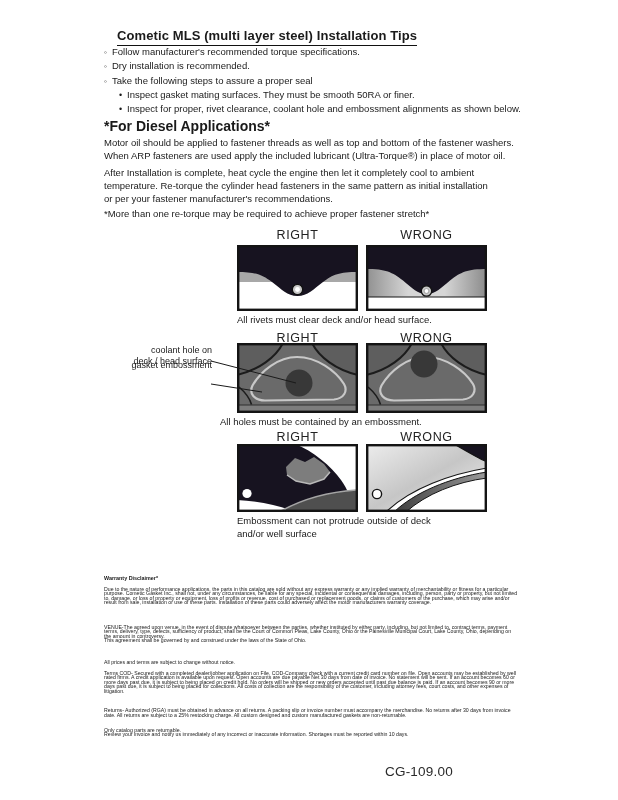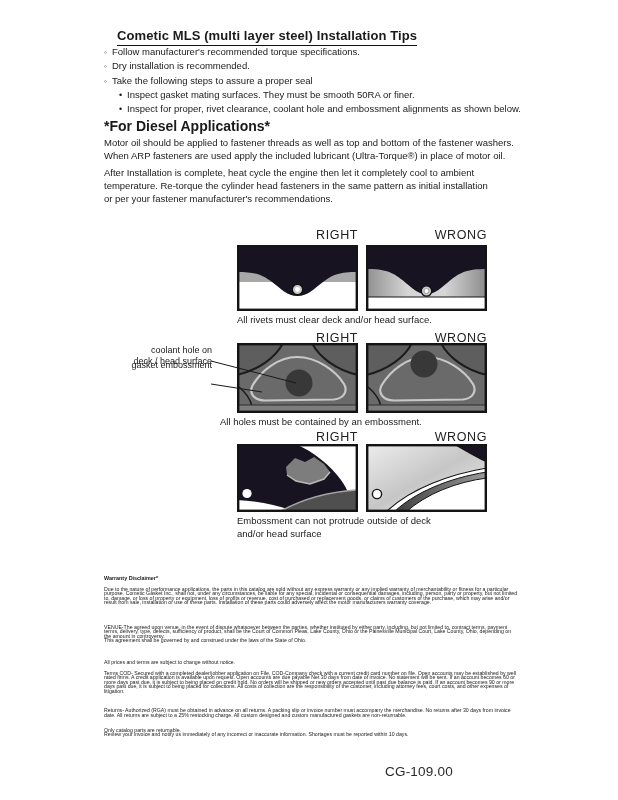--- a/index.html
+++ b/index.html
@@ -9,21 +9,21 @@
   .pre{white-space:pre-line;}
   .title{font-size:13px;font-weight:bold;letter-spacing:.1px;border-bottom:1.6px solid #111;
          padding-bottom:2px;display:inline-block;}
   .body-txt{font-size:9.5px;line-height:13.3px;}
   .bullets{font-size:9.5px;line-height:13.3px;}
   .bullet-row{display:flex;align-items:baseline;}
   .bullet-row .glyph{width:8px;flex:0 0 8px;font-size:8px;}
   .bullet-row.sub{padding-left:15px;}
   .bullet-row.sub .glyph{font-size:9px;}
   .h2{font-size:14px;font-weight:bold;}
-  .rw-label{width:121px;text-align:right;font-size:12.5px;letter-spacing:.6px;color:#222;}
+  .rw-label{width:121px;text-align:center;font-size:12.5px;letter-spacing:.6px;color:#222;}
   .caption{font-size:9.5px;line-height:12.8px;}
   .side-label{font-size:9px;line-height:11px;text-align:right;color:#1a1a1a;}
   .fine{font-size:5.2px;line-height:4.6px;width:414px;letter-spacing:0;}
   .fine.head{font-weight:bold;font-size:5.4px;}
   .footer-num{font-size:13.5px;letter-spacing:.2px;color:#2a2a2a;}
   svg{display:block;}
 </style>
 </head>
 <body>
 
@@ -55,20 +55,21 @@
       <span>Inspect for proper, rivet clearance, coolant hole and embossment alignments as shown below.</span>
     </div>
   </div>
 
   <div class="abs h2" style="left:104px;top:118px;">*For Diesel Applications*</div>
   <div class="abs body-txt pre" style="left:104px;top:165.5px;width:460px;">After Installation is complete, heat cycle the engine then let it completely cool to ambient
 temperature. Re-torque the cylinder head fasteners in the same pattern as initial installation
 or per your fastener manufacturer's recommendations.</div>
   <div class="abs body-txt pre" style="left:104px;top:135.5px;width:460px;">Motor oil should be applied to fastener threads as well as top and bottom of the fastener washers.
 When ARP fasteners are used apply the included lubricant (Ultra-Torque®) in place of motor oil.</div>
+  <div class="abs body-txt" style="left:104px;top:206.5px;width:460px;">*More than one re-torque may be required to achieve proper fastener stretch*</div>
 
   <div class="abs rw-label" style="left:237px;top:228px;">RIGHT</div>
   <div class="abs rw-label" style="left:366px;top:228px;">WRONG</div>
 
   <svg class="abs" style="left:237px;top:244.5px;" width="121" height="66" viewBox="0 0 121 66">
     <rect width="121" height="66" fill="#fff"></rect>
     <rect x="0" y="27" width="121" height="10" fill="#a8a8a8"></rect>
     <rect x="0" y="37" width="121" height="29" fill="#fff"></rect>
     <path d="M0,0 H121 V27 C102,27 96,29.5 86,37 C76,44.5 71,51 60.5,51 C50,51 45,44.5 35,37 C25,29.5 19,27 0,27 Z" fill="#171320"></path>
     <circle cx="60.5" cy="44.5" r="5.2" fill="#c8c8c8" stroke="#111" stroke-width="1.3"></circle>
@@ -163,21 +164,21 @@
     </defs>
     <rect width="121" height="68" fill="#fff"></rect>
     <path d="M86,0 H121 V20 C108,12 97,5 86,0 Z" fill="#171320"></path>
     <path d="M0,0 H88 C100,7 112,14 121,18 L121,24 C85,30 45,44 20,68 L0,68 Z" fill="url(#g3band)" stroke="#141414" stroke-width="1.2"></path>
     <path d="M121,28 C82,34 48,49 28,68 L40,68 C60,50 90,38 121,34 Z" fill="url(#g3stripe)" stroke="#141414" stroke-width="1"></path>
     <circle cx="11" cy="50" r="4.6" fill="#fff" stroke="#141414" stroke-width="1.4"></circle>
     <rect x="1.2" y="1.2" width="118.6" height="65.6" fill="none" stroke="#141414" stroke-width="2.4"></rect>
   </svg>
 
   <div class="abs caption pre" style="left:237px;top:515px;width:260px;">Embossment can not protrude outside of deck
-and/or head surface</div>
+and/or well surface</div>
 
   <div class="abs fine head" style="left:104px;top:575.5px;">Warranty Disclaimer*</div>
   <div class="abs fine" style="left:104px;top:586.5px;">Due to the nature of performance applications, the parts in this catalog are sold without any express warranty or any implied warranty of merchantability or fitness for a particular purpose.  Cometic Gasket Inc., shall not, under any circumstances, be liable for any special, incidental or consequential damages, including, person, party or property, but not limited to, damage, or loss of property or equipment, loss of profits or revenue, cost of purchased or replacement goods, or claims of customers of the purchase, which may arise and/or result from sale, installation or use of these parts.  Installation of these parts could adversely affect the motor manufacturers warranty coverage.</div>
   <div class="abs fine pre" style="left:104px;top:624.5px;">VENUE-The agreed upon venue, in the event of dispute whatsoever between the parties, whether instituted by either party, including, but not limited to, contract terms, payment terms, delivery, type, defects, sufficiency of product, shall be the Court of Common Pleas, Lake County, Ohio or the Painesville Municipal Court, Lake County, Ohio, depending on the amount in controversy.
 This agreement shall be governed by and construed under the laws of the State of Ohio.</div>
   <div class="abs fine" style="left:104px;top:660px;">All prices and terms are subject to change without notice.</div>
   <div class="abs fine" style="left:104px;top:670.5px;">Terms COD- Secured with a completed dealer/jobber application on File, COD-Company check with a current credit card number on file.  Open accounts may be established by well rated firms.  A credit application is available upon request.  Open accounts are due payable Net 30 days from date of invoice.  No statement will be sent.  If an account becomes 60 or more days past due, it is subject to being placed on credit hold.  No orders will be shipped or new orders accepted until past due balance is paid.  If an account becomes 90 or more days past due, it is subject to being placed for collections.  All costs of collection are the responsibility of the customer, including attorney fees, court costs, and other expenses of litigation.</div>
   <div class="abs fine" style="left:104px;top:708px;">Returns- Authorized (RGA) must be obtained in advance on all returns.  A packing slip or invoice number must accompany the merchandise.  No returns after 30 days from invoice date.  All returns are subject to a 25% restocking charge.  All custom designed and custom manufactured gaskets are non-returnable.</div>
   <div class="abs fine pre" style="left:104px;top:727.5px;">Only catalog parts are returnable.
 Review your invoice and notify us immediately of any incorrect or inaccurate information.  Shortages must be reported within 10 days.</div>

